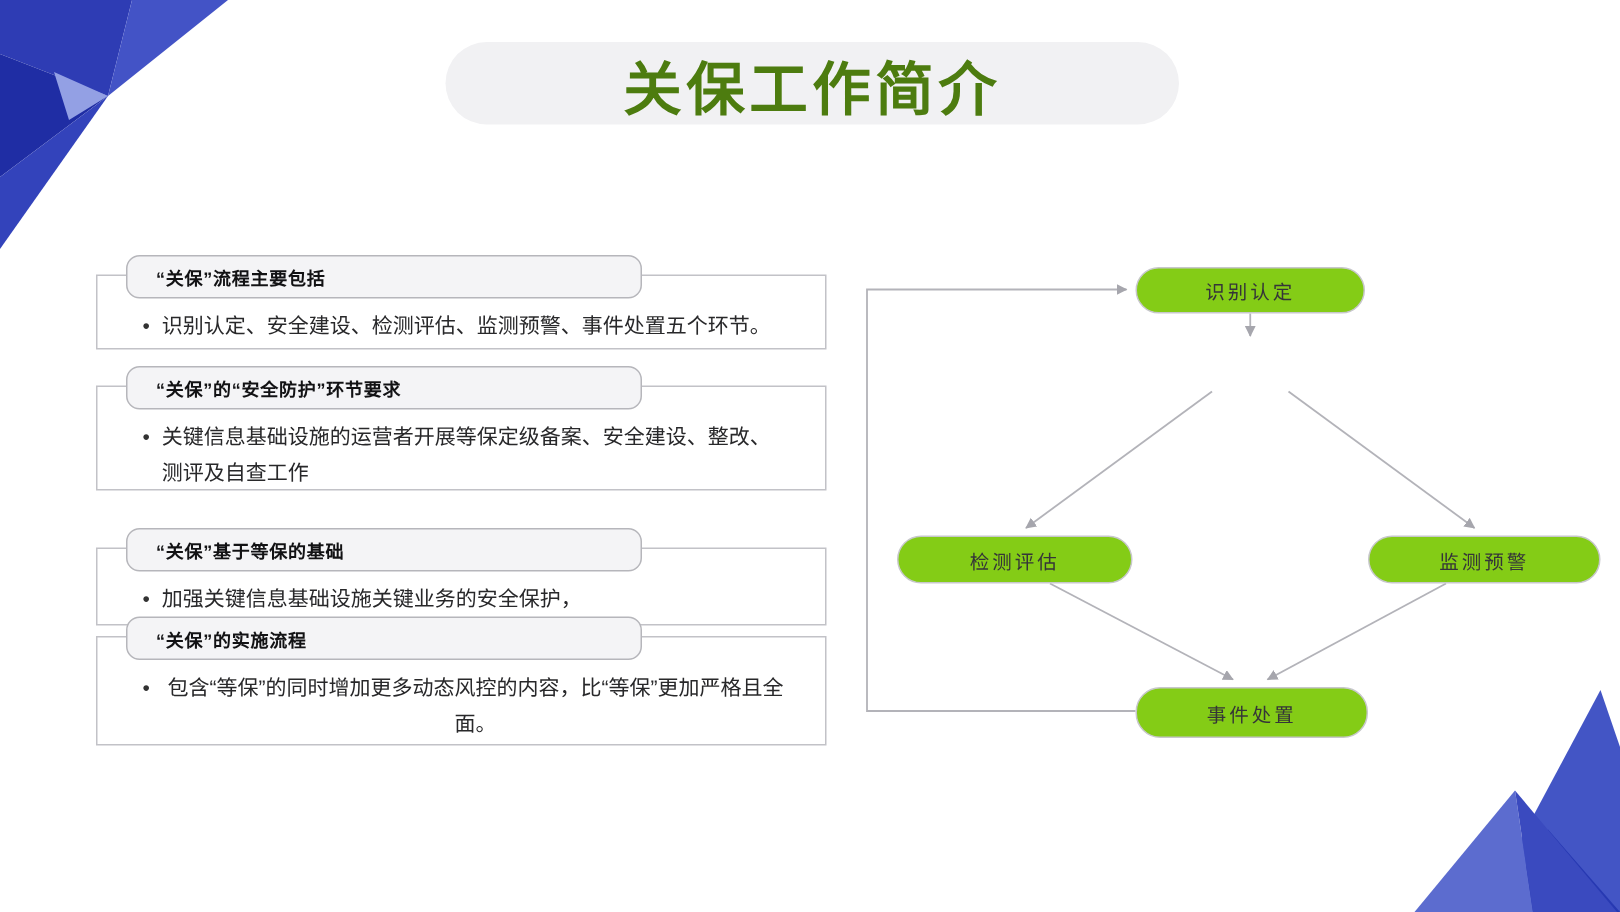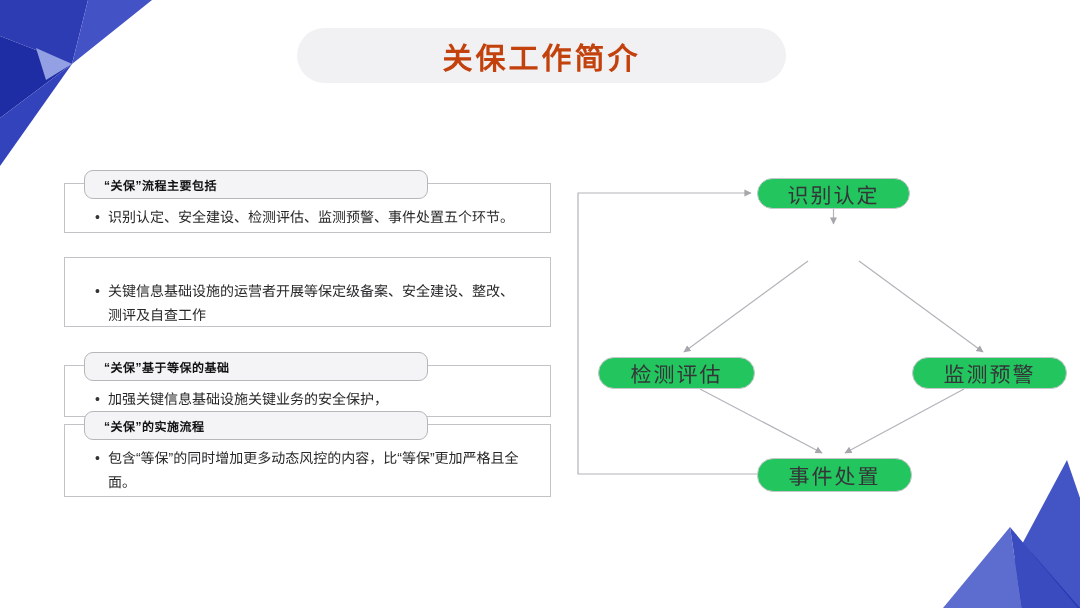--- a/index.html
+++ b/index.html
@@ -13,50 +13,50 @@
   #corner-tl { left:0; top:0; }
   #corner-br { right:0; bottom:0; }
 
   
   .title-pill {
     position:absolute; left:297px; top:28px; width:489px; height:55px;
     background:#f1f1f3; border-radius:27.5px;
     display:flex; align-items:center; justify-content:center;
   }
   .title-text {
-    font-size:30px; font-weight:bold; color:#c2410c; letter-spacing:3px;
+    font-size:39px; font-weight:bold; color:#4d7c0f; letter-spacing:3px;
   }
 
   
   .card {
     position:absolute; left:64px; width:487px;
     background:#ffffff; border:1px solid #c2c2c7;
   }
   .card-pill {
     position:absolute; top:-14px; left:19px; width:344px; height:29px;
     background:#f4f4f6; border:1px solid #b6b6bb; border-radius:9px;
     display:flex; align-items:center; padding-left:19px;
   }
   .card-pill span { font-size:12px; font-weight:bold; color:#121214; letter-spacing:0.5px; }
   .card-body { padding:21px 24px 0 30px; }
   .bullet-line { display:flex; gap:8px; font-size:14px; line-height:24px; color:#28282a; }
   .bullet-dot { flex:0 0 auto; color:#333; }
 
   #card-1 { top:183px; height:50px; }
   #card-2 { top:257px; height:70px; }
   #card-3 { top:330px; height:52px;margin-top:35px; }
-  #card-4 { top:424px; height:73px; }
+  #card-4 { top:424px; height:73px;text-align:center; }
 
   
   .flowchart { position:absolute; left:560px; top:160px; width:520px; height:340px; }
   .flow-lines { position:absolute; left:0; top:0; }
   .flow-node {
-    position:absolute; background:#22c55e; border:1.3px solid #c7c7cb;
+    position:absolute; background:#84cc16; border:1.3px solid #c7c7cb;
     border-radius:16.5px; display:flex; align-items:center; justify-content:center;
-    font-size:21px; color:#353538; letter-spacing:2px;
+    font-size:13px; color:#353538; letter-spacing:2px;
   }
   #node-identify { left:197px; top:18px;  width:153px; height:31px; }
   #node-protect  { left:195px; top:69px;  width:157px; height:32px; }
   #node-assess   { left:38px;  top:197px; width:157px; height:32px; }
   #node-monitor  { left:352px; top:197px; width:155px; height:32px; }
   #node-incident { left:197px; top:298px; width:155px; height:34px; }
 </style>
 </head>
 <body>
 
@@ -88,20 +88,23 @@
     </div>
     <div class="card-body">
       <div class="bullet-line">
         <span class="bullet-dot">•</span>
         <span>识别认定、安全建设、检测评估、监测预警、事件处置五个环节。</span>
       </div>
     </div>
   </section>
 
   <section class="card" id="card-2">
+    <div class="card-pill">
+      <span>“关保”的“安全防护”环节要求</span>
+    </div>
     <div class="card-body">
       <div class="bullet-line">
         <span class="bullet-dot">•</span>
         <span>关键信息基础设施的运营者开展等保定级备案、安全建设、整改、测评及自查工作</span>
       </div>
     </div>
   </section>
 
   <section class="card" id="card-3">
     <div class="card-pill">

